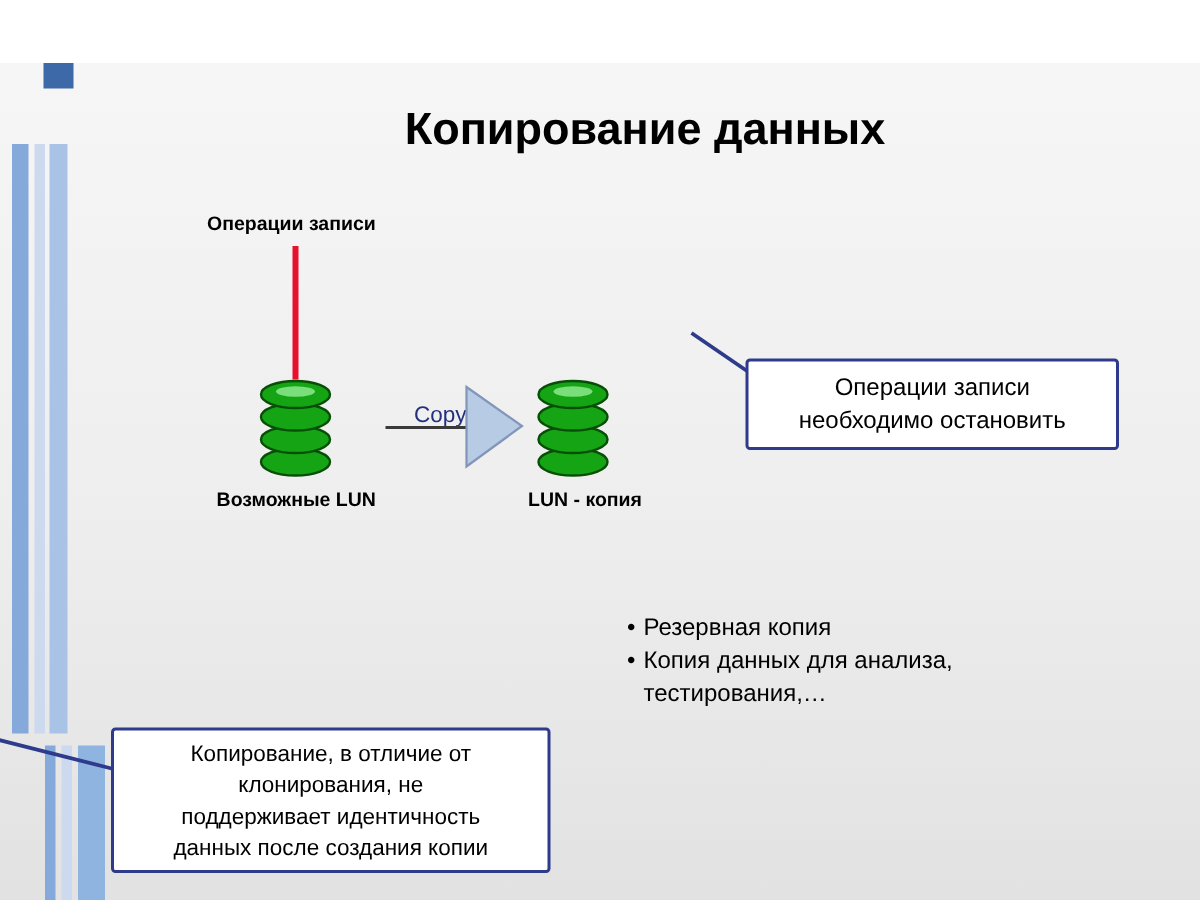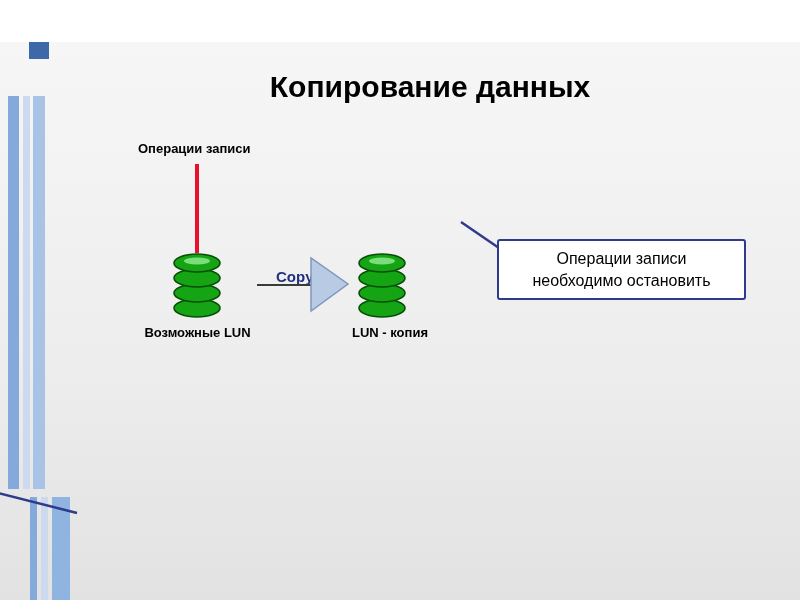--- a/index.html
+++ b/index.html
@@ -30,21 +30,21 @@
   .write-ops   { left:138px; top:99px; }
   .red-line    { left:195px; top:122px; width:4px; height:89px; background:#e8112d; }
 
   .cyl { width:50px; height:68px; }
   .cyl1 { left:172px; top:209px; }
   .cyl2 { left:357px; top:209px; }
   .lun-label { text-align:center; }
   .lun1-label { left:140px; top:283px; width:115px; }
   .lun2-label { left:330px; top:283px; width:120px; }
 
-  .copy-label { left:276px; top:226px; font-size:15px; font-weight:bold; color:#23307e; }
+  .copy-label { left:276px; top:226px; font-size:15px; font-weight:normal; color:#23307e; }
 
   .callout {
     background:#ffffff; border:2px solid #2e3a8c; border-radius:3px;
     text-align:center; white-space:pre-line; z-index:10; box-sizing:border-box;
   }
   .callout-right { left:497px; top:197px; width:249px; height:61px; font-size:16px; line-height:22px; padding-top:7px; }
   .callout-left  { left:74px;  top:443px; width:293px; height:97px; font-size:15px; line-height:21px; padding-top:5px; }
 
   .uses { left:418px; top:366px; width:280px; font-size:16px; line-height:22px; }
   .uses-title { white-space:nowrap; padding-left:6px; }
@@ -99,16 +99,22 @@
       <ellipse cx="25" cy="12" rx="23" ry="9" fill="#14a414" stroke="#074f07" stroke-width="1.6"></ellipse>
       <ellipse cx="25" cy="10" rx="13" ry="3.5" fill="#7adf7a"></ellipse>
     </svg>
   </div>
   <div class="abs small-label lun-label lun2-label">LUN  - копия</div>
 
   <div class="abs callout callout-right">Операции записи
 необходимо остановить</div>
 
   <div class="abs uses">
+    <div class="uses-item">Резервная копия</div>
+    <div class="uses-item">Копия данных для анализа, тестирования,…</div>
   </div>
 
+  <div class="abs callout callout-left">Копирование, в отличие от
+клонирования, не
+поддерживает идентичность
+данных после создания копии</div>
 
 </div>
 
 </body></html>

